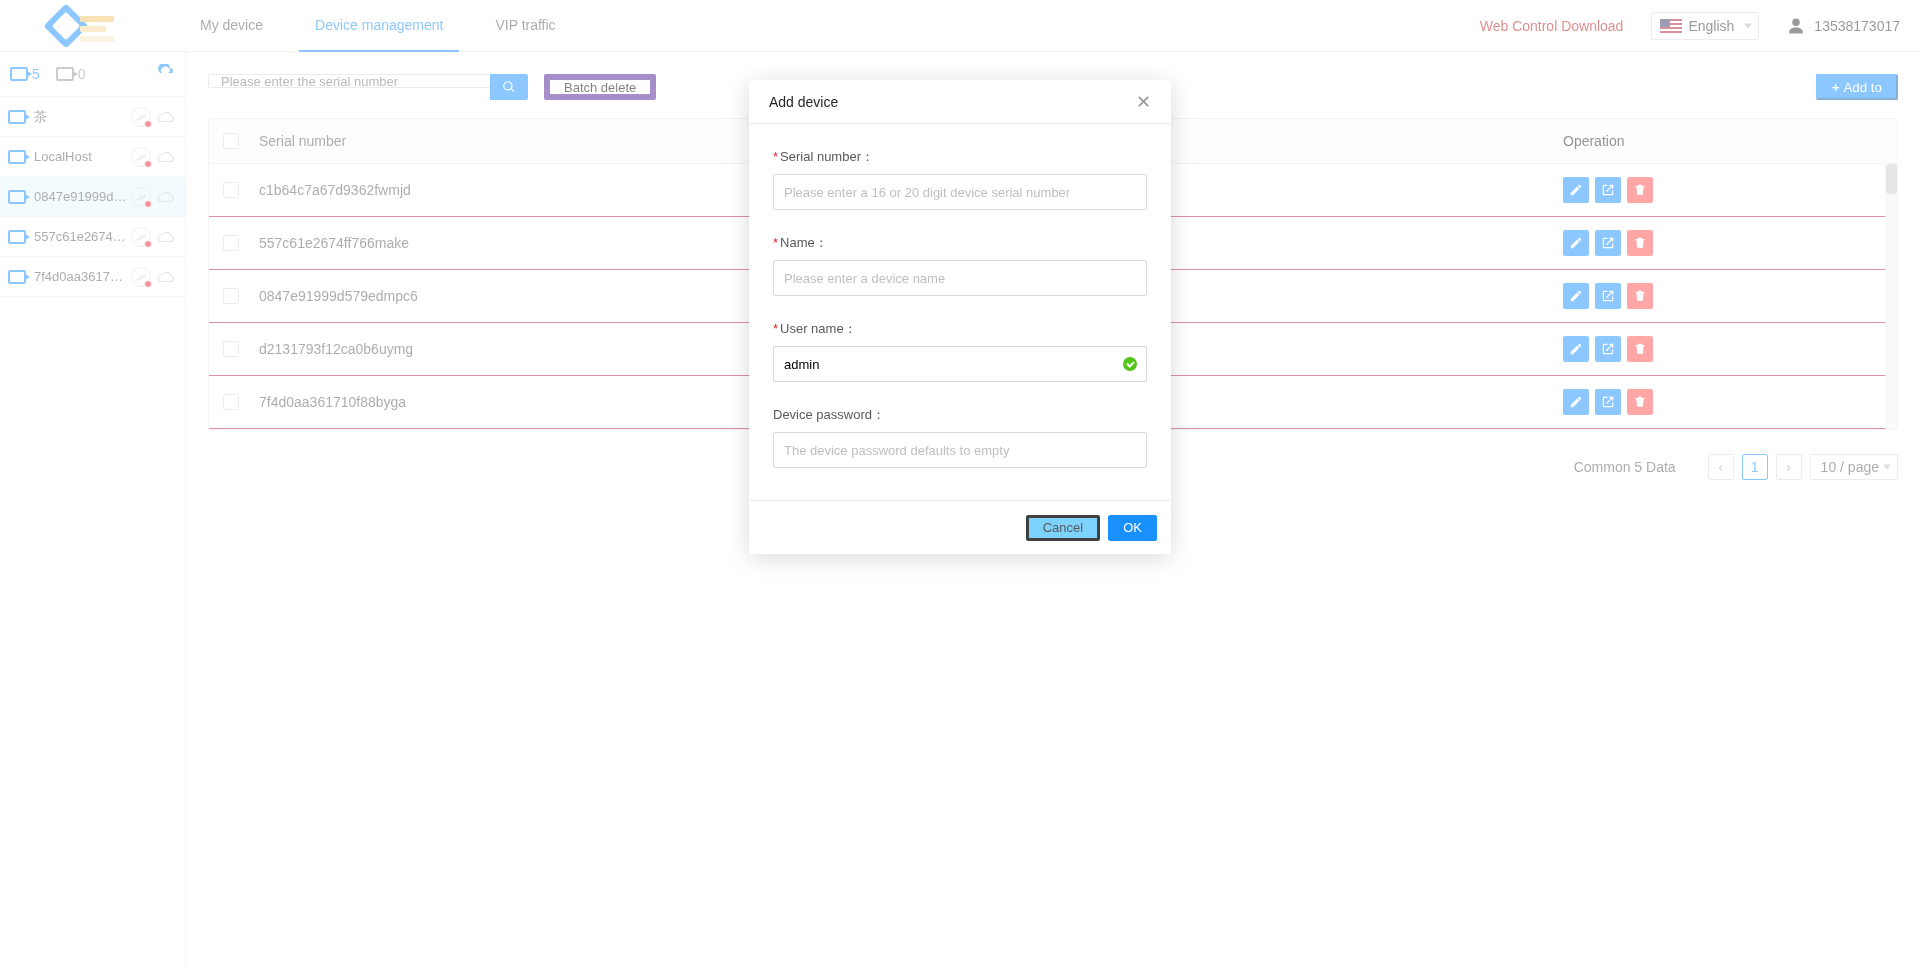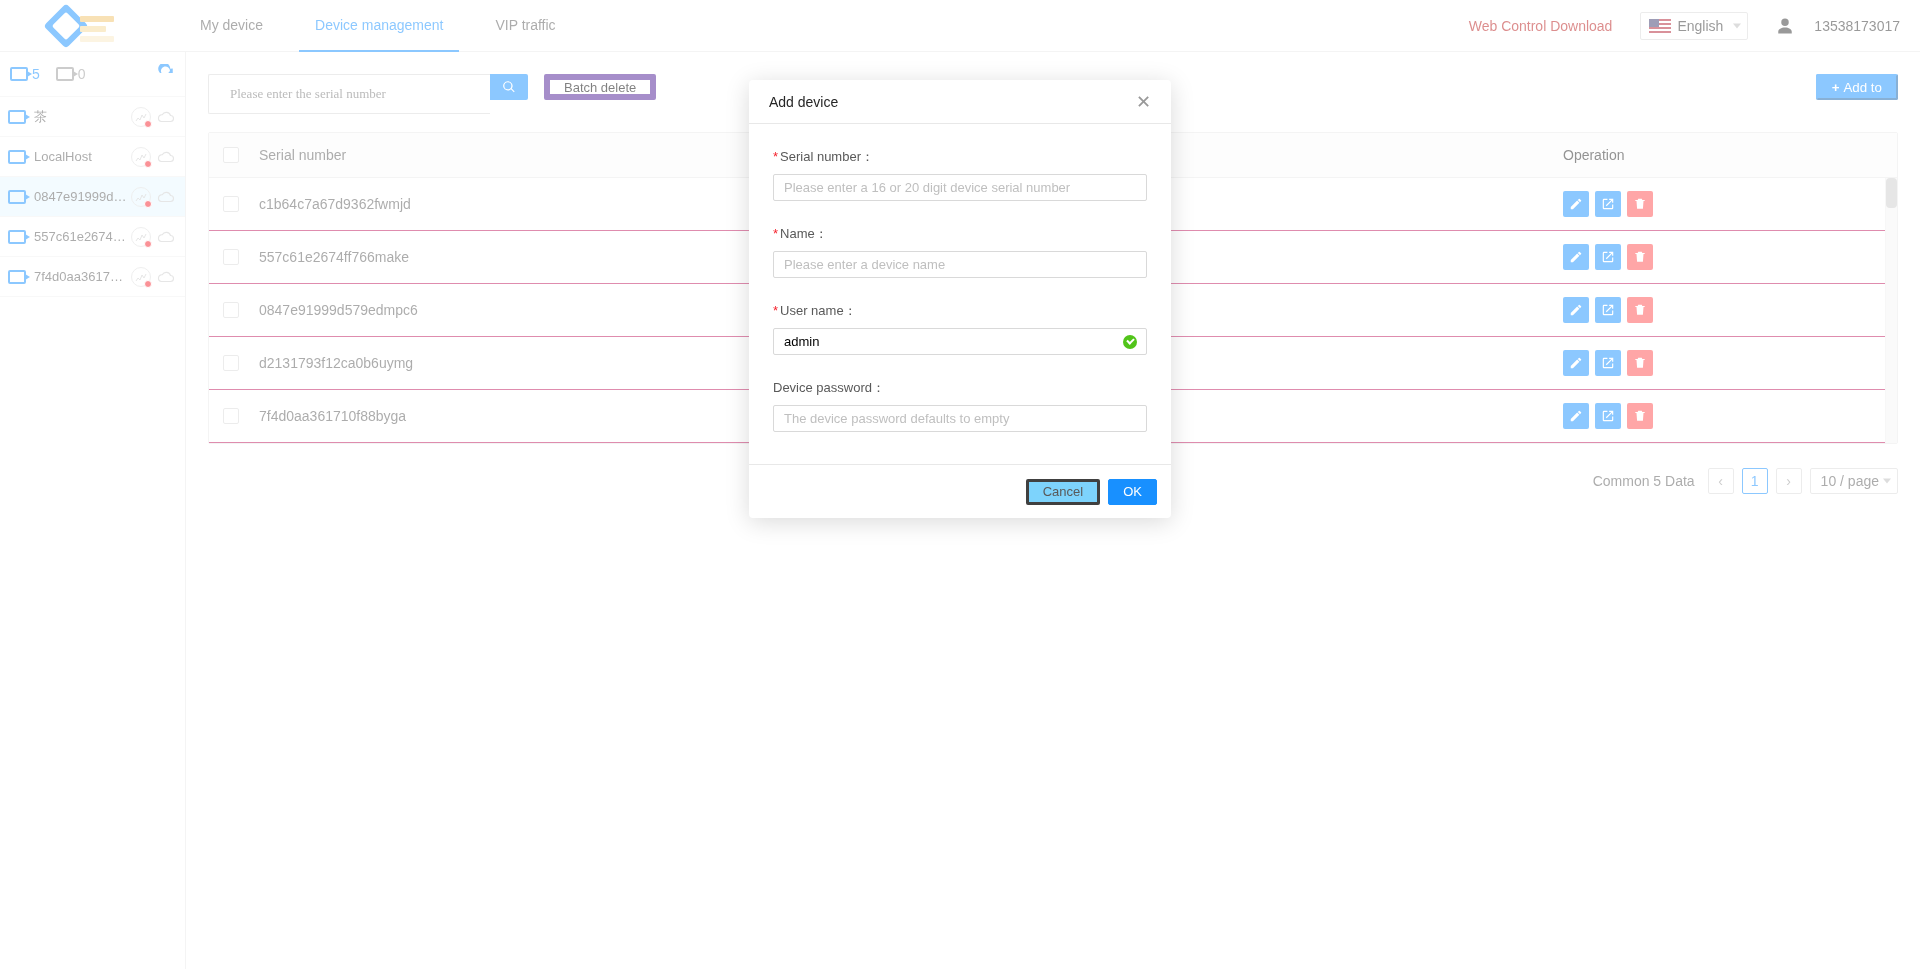--- a/index.html
+++ b/index.html
@@ -15,21 +15,21 @@
     .logo-bars div:nth-child(2) { background: #f5d899; width: 26px; }
     .logo-bars div:nth-child(3) { background: #f9e8c5; }
     .nav { display: flex; height: 52px; gap: 20px; }
     .nav-item { padding: 0 16px; height: 52px; display: flex; align-items: center; color: #595959; cursor: pointer; border-bottom: 2px solid transparent; }
     .nav-item.active { color: #1890ff; border-bottom-color: #1890ff; }
     .header-right { margin-left: auto; display: flex; align-items: center; gap: 28px; }
     .lang-select { display: inline-flex; align-items: center; height: 28px; padding: 0 24px 0 8px; border: 1px solid #d9d9d9; border-radius: 2px; cursor: pointer; position: relative; }
     .flag-us { width: 22px; height: 14px; background: linear-gradient(to bottom, #b22234 14%, #fff 14%, #fff 28%, #b22234 28%, #b22234 42%, #fff 42%, #fff 56%, #b22234 56%, #b22234 70%, #fff 70%, #fff 84%, #b22234 84%); margin-right: 6px; position: relative; }
     .flag-us::before { content:""; position:absolute; left:0; top:0; width:10px; height:8px; background:#3c3b6e; }
     .lang-caret { position: absolute; right: 6px; top: 50%; transform: translateY(-50%); width: 0; height: 0; border-left: 4px solid transparent; border-right: 4px solid transparent; border-top: 5px solid #bbb; }
-    .user { display: flex; align-items: center; gap: 20px; font-weight: 500; }
+    .user { display: flex; align-items: center; gap: 9px; font-weight: 500; }
     .user svg { width: 18px; height: 18px; fill: #333; }
 
     
     .app-body { display: flex; height: calc(969px - 52px); }
     
     
     .sidebar { width: 186px; border-right: 1px solid #e8e8e8; display: flex; flex-direction: column; }
     .sidebar-top { height: 45px; display: flex; align-items: center; padding: 0 10px; border-bottom: 1px solid #f0f0f0; }
     .count-group { display: inline-flex; align-items: center; gap: 4px; margin-right: 16px; color: #1890ff; font-weight: 500; }
     .cam-icon { width: 18px; height: 14px; border: 2px solid #1890ff; border-radius: 2px; position: relative; }
@@ -47,21 +47,21 @@
     .status-badge svg { width: 12px; height: 10px; }
     .status-dot { position: absolute; width: 8px; height: 8px; border-radius: 50%; bottom: -2px; right: -2px; border: 1px solid #fff; }
     .status-dot.red { background: #f5222d; }
     .cloud-badge { width: 22px; height: 22px; color: #ccc; display: inline-flex; align-items: center; justify-content: center; flex-shrink: 0; }
     .cloud-badge svg { width: 18px; height: 14px; stroke: #ccc; fill: none; stroke-width: 1.5; }
 
     
     .main { flex: 1; padding: 22px; background: #fff; }
     .toolbar { display: flex; gap: 16px; margin-bottom: 18px; }
     .search-group { display: flex; }
-    .search-group input { height: 40px; width: 282px; border: 1px solid #d9d9d9; border-right: none; padding: 0 21px; border-radius: 2px 0 0 2px; font-size: 13px; outline: none; font-family: Liberation Serif, serif; }
+    .search-group input { height: 14px; width: 282px; border: 1px solid #d9d9d9; border-right: none; padding: 0 12px; border-radius: 2px 0 0 2px; font-size: 13px; outline: none; }
     .search-btn { width: 38px; height: 26px; background: #1890ff; border: none; border-radius: 0 2px 2px 0; color: #fff; display: inline-flex; align-items: center; justify-content: center; cursor: pointer; }
     .btn { height: 26px; padding: 0 14px; border: 6px solid #4c1d95; background: #fff; border-radius: 2px; cursor: pointer; font-size: 13px; display: inline-flex; align-items: center; gap: 4px; }
     .add-btn { margin-left: auto; background: #1890ff; border-color: #1890ff; color: #fff; height: 26px; padding: 0 14px; border-radius: 2px; cursor: pointer; display: inline-flex; align-items: center; gap: 4px; }
     .plus { font-weight: bold; }
     
     
     .table { border: 1px solid #e8e8e8; border-radius: 2px; }
     .thead { height: 45px; background: #fafafa; display: flex; align-items: center; padding: 0 14px; border-bottom: 1px solid #e8e8e8; font-weight: 500; color: #262626; justify-content: flex-end; }
     .tbody { position: relative; }
     .trow { height: 53px; display: flex; align-items: center; padding: 0 14px; border-bottom: 1px solid #be185d; }
@@ -73,37 +73,37 @@
     .op-head { width: 320px; }
     .op-btn { width: 26px; height: 26px; border-radius: 2px; display: inline-flex; align-items: center; justify-content: center; cursor: pointer; color: #fff; }
     .op-btn.blue { background: #1890ff; }
     .op-btn.red { background: #ff4d4f; }
     .op-btn svg { width: 14px; height: 14px; fill: #fff; }
     .scroll-gutter { position: absolute; right: 0; top: 0; width: 12px; height: 100%; background: #f5f5f5; border-left: 1px solid #eee; }
     .scroll-thumb { width: 100%; height: 30px; background: #ccc; border-radius: 4px; }
     
     
     .pager { display: flex; align-items: center; justify-content: flex-end; margin-top: 24px; gap: 8px; color: #595959; }
-    .pager-label { margin-right: 5px; }
+    .pager-label { margin-right: 24px; }
     .pager-btn { width: 26px; height: 26px; border: 1px solid #d9d9d9; border-radius: 2px; display: inline-flex; align-items: center; justify-content: center; cursor: pointer; color: #999; }
     .pager-btn.active { border-color: #1890ff; color: #1890ff; }
     .page-size { height: 26px; padding: 0 18px 0 10px; border: 1px solid #d9d9d9; border-radius: 2px; display: inline-flex; align-items: center; position: relative; cursor: pointer; }
     .page-size::after { content:""; position:absolute; right:6px; top:50%; transform:translateY(-50%); width:0; height:0; border-left:4px solid transparent; border-right:4px solid transparent; border-top:5px solid #bbb; }
 
     
     .mask { position: fixed; inset: 0; background: rgba(255,255,255,0.5); display: flex; align-items: flex-start; justify-content: center; padding-top: 80px; }
     .modal { width: 422px; background: #fff; border-radius: 4px; box-shadow: 0 4px 24px rgba(0,0,0,0.15); }
     .modal-head { height: 44px; display: flex; align-items: center; padding: 0 20px; border-bottom: 1px solid #e8e8e8; }
     .modal-title { font-weight: 500; color: #262626; }
     .close-btn { margin-left: auto; font-size: 18px; color: #999; cursor: pointer; background: none; border: none; line-height: 1; }
     .modal-body { padding: 24px 24px 8px; }
     .field { margin-bottom: 24px; }
     .field-label { font-size: 13px; color: #595959; margin-bottom: 8px; display: block; }
     .req { color: #f5222d; margin-right: 2px; }
-    .finput { width: 100%; height: 27px; border: 1px solid #d9d9d9; border-radius: 2px; padding: 0 32px 0 10px; font-size: 13px; outline: none; }
+    .finput { width: 100%; height: 36px; border: 1px solid #d9d9d9; border-radius: 2px; padding: 0 32px 0 10px; font-size: 13px; outline: none; }
     .finput::placeholder { color: #bfbfbf; }
     .field-inner { position: relative; }
     .check-badge { position: absolute; right: 10px; top: 50%; transform: translateY(-50%); width: 14px; height: 14px; border-radius: 50%; background: #52c41a; display: inline-flex; align-items: center; justify-content: center; }
     .check-badge::after { content:""; width: 5px; height: 3px; border-left: 2px solid #fff; border-bottom: 2px solid #fff; transform: rotate(-45deg); margin-top: -2px; }
     .modal-foot { height: 54px; border-top: 1px solid #e8e8e8; display: flex; align-items: center; justify-content: flex-end; padding: 0 14px; gap: 8px; }
     .mbtn { height: 26px; padding: 0 14px; border-radius: 2px; cursor: pointer; font-size: 13px; }
     .mbtn.default { background: #7dd3fc; border: 3px solid #404040; color: #595959; }
     .mbtn.primary { background: #1890ff; border: 1px solid #1890ff; color: #fff; }
   </style>
 </head>

